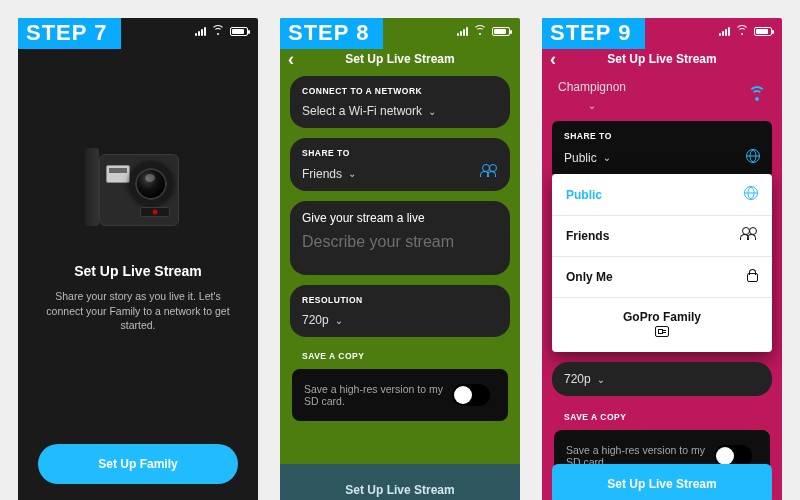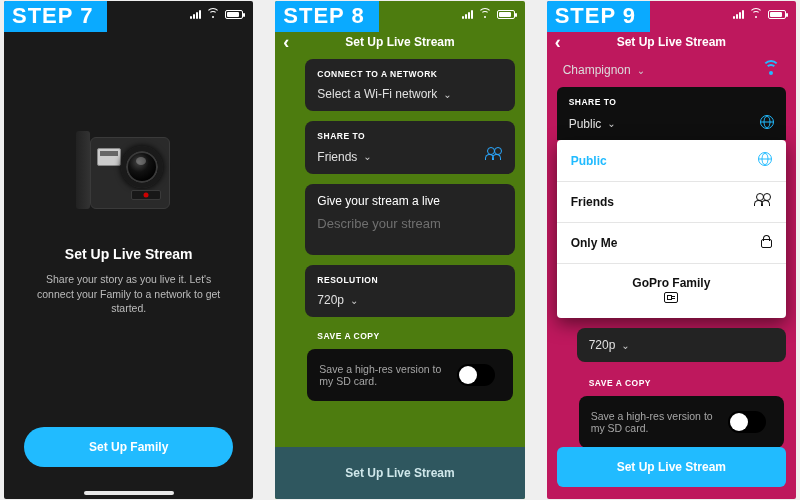--- a/index.html
+++ b/index.html
@@ -26,21 +26,21 @@
     height:500px;
     background:#efefef;
     font-family:-apple-system,Helvetica,Arial,sans-serif;
     display:flex;
     justify-content:center;
     align-items:center;
     color:var(--text);
     font-size:11px;
     overflow:hidden;
   }
-  .row{display:flex;gap:22px;width:800px;height:500px;padding:4px;align-items:center;}
+  .row{display:flex;gap:22px;width:800px;height:500px;padding:18px;}
   .phone{
     width:var(--phone-w);
     height:var(--phone-h);
     background:var(--bg);
     position:relative;
     overflow:hidden;
     border-radius:2px;
   }
   
   .step-badge{
@@ -117,50 +117,50 @@
     position:absolute;bottom:32px;left:20px;right:20px;height:40px;
     background:var(--accent);border-radius:22px;
     display:flex;align-items:center;justify-content:center;
     color:#fff;font-weight:700;font-size:12px;
   }
   .homebar{position:absolute;bottom:4px;left:50%;transform:translateX(-50%);width:90px;height:4px;background:#fff;border-radius:3px;opacity:.9;}
   
   .scroll-area{position:absolute;top:58px;left:0;right:0;bottom:0;padding:0 10px 60px 10px;}
   .scroll-area.pad9{top:58px;}
   .card{
-    background:var(--card);border-radius:8px;padding:10px 12px;margin-bottom:10px;margin-left:20px;
+    background:var(--card);border-radius:16px;padding:10px 12px;margin-bottom:10px;
   }
   .label-up{font-size:8.5px;font-weight:800;letter-spacing:.5px;color:#fff;margin-bottom:8px;}
   .valrow{display:flex;align-items:center;justify-content:space-between;}
   .val{font-size:12px;color:#e0e0e0;display:flex;align-items:center;gap:6px;}
   .chev{font-size:10px;color:#ccc;}
   .right-ico{font-size:13px;}
   .right-ico.cyan{color:var(--accent);}
   .right-ico.blue{color:#2aa8ff;}
   .inputish{font-size:12px;color:#fff;margin-bottom:8px;}
-  .placeholder{color:#6f6f6f;font-size:13px;}
+  .placeholder{color:#6f6f6f;font-size:16px;}
   .toggle{position:absolute;right:18px;width:38px;height:22px;border-radius:12px;background:#000;display:flex;align-items:center;}
   .toggle .knob{width:18px;height:18px;border-radius:50%;background:#fff;margin-left:2px;}
   .save-card{background:var(--bg2);border-radius:8px;padding:14px 12px;position:relative;display:flex;align-items:center;}
   .save-card .txt{font-size:10.5px;color:#a6a6a6;flex:1;padding-right:44px;}
   .footer-btn8{
     position:absolute;bottom:0;left:0;right:0;height:52px;
     background:var(--footer);color:#cfe7ea;
     display:flex;align-items:center;justify-content:center;
     font-size:12px;font-weight:600;
   }
   .footer-btn9{
     position:absolute;bottom:12px;left:10px;right:10px;height:40px;
     background:var(--accent);color:#fff;border-radius:6px;
     display:flex;align-items:center;justify-content:center;
     font-size:12px;font-weight:700;
   }
   
   .connrow{display:flex;align-items:center;justify-content:space-between;padding:4px 6px 10px 6px;}
-  .connrow .name{font-size:12px;color:#dcdcdc;display:flex;align-items:center;gap:6px;}
+  .connrow .name{font-size:12px;color:#dcdcdc;display:flex;align-items:center;gap:6px;flex-direction:column;}
   .wifi-ico{color:var(--accent);font-size:16px;position:relative;width:18px;height:14px;display:inline-block;}
   .wifi-ico span{position:absolute;border:2px solid var(--accent);border-radius:50%;border-left-color:transparent;border-right-color:transparent;border-bottom-color:transparent;left:50%;transform:translateX(-50%);}
   .wifi-ico span:nth-child(1){width:18px;height:18px;top:-3px;}
   .wifi-ico span:nth-child(2){width:11px;height:11px;top:1px;}
   .wifi-ico span:nth-child(3){width:4px;height:4px;background:var(--accent);border:none;border-radius:50%;top:8px;}
   
   .sheet{background:#fff;border-radius:4px;overflow:hidden;box-shadow:0 6px 18px rgba(0,0,0,.5);}
   .sheet .opt{display:flex;align-items:center;justify-content:space-between;padding:12px 14px;border-bottom:1px solid #e5e5e5;color:#111;font-size:12px;font-weight:600;}
   .sheet .opt:last-child{border-bottom:none;flex-direction:column;}
   .sheet .opt.sel{color:var(--accent);}

